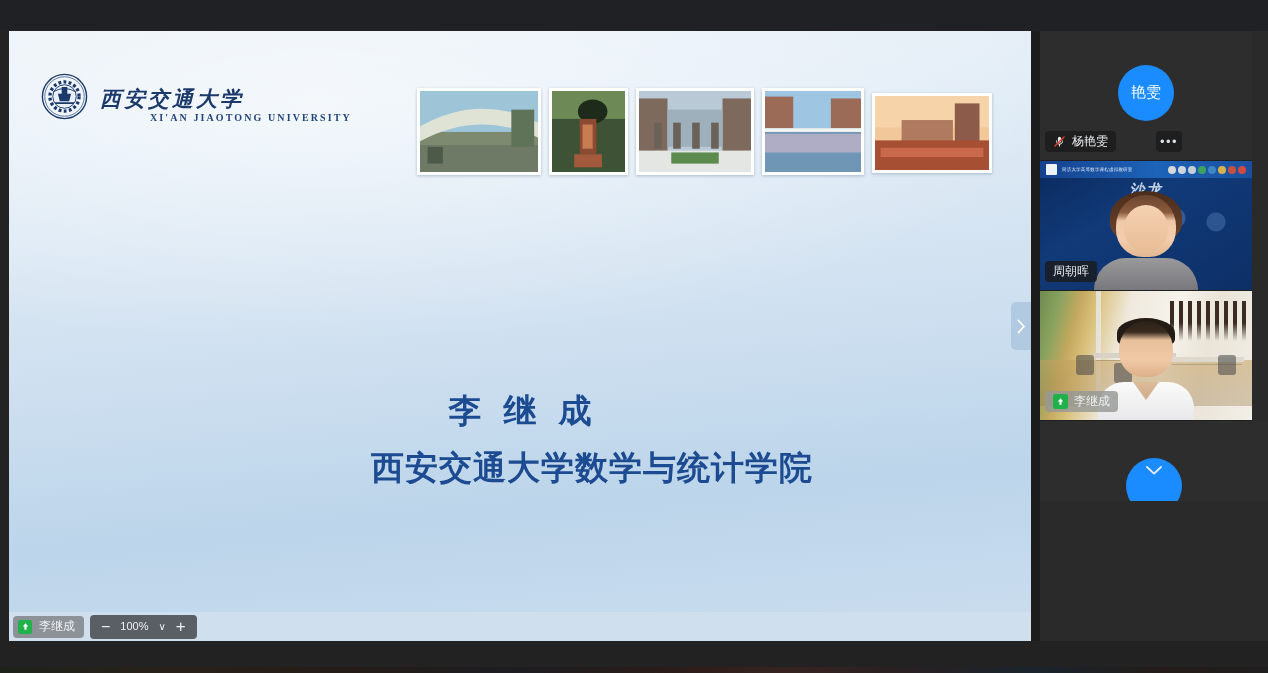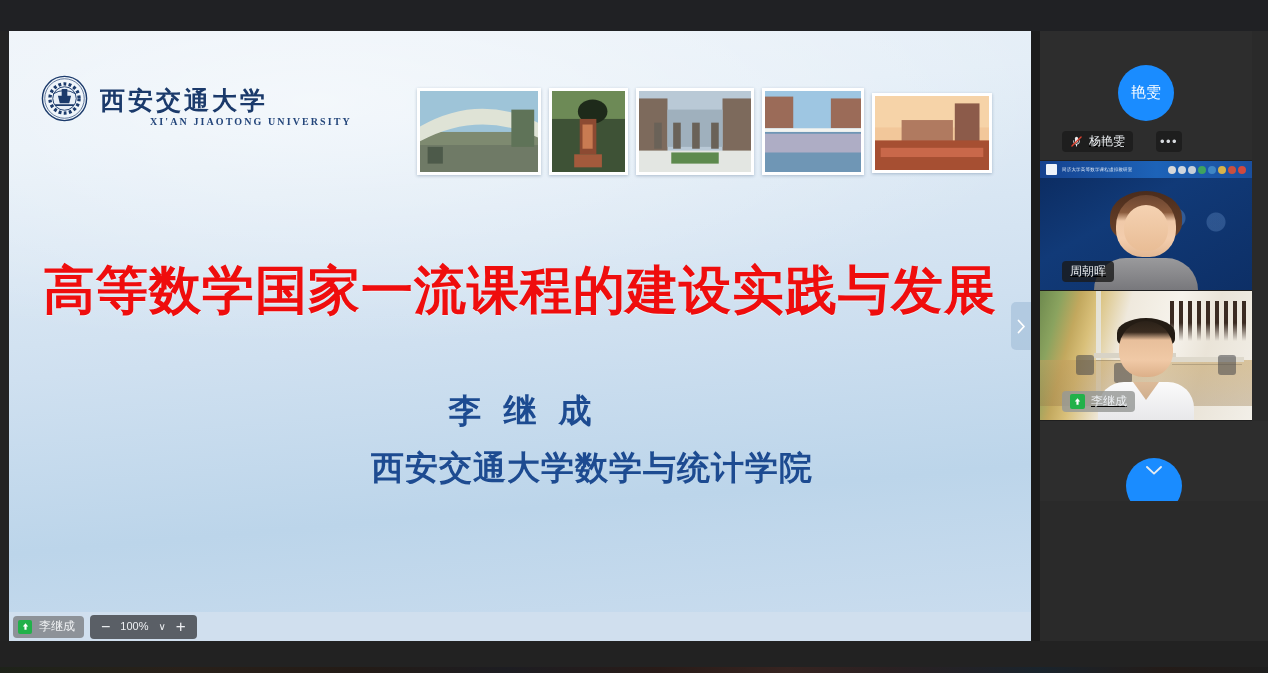--- a/index.html
+++ b/index.html
@@ -35,22 +35,22 @@
     background:radial-gradient(ellipse 120% 70% at 30% 12%, rgba(255,255,255,.55), rgba(255,255,255,0) 60%);
     pointer-events:none;
   }
 
   
   .logo-block{ position:absolute; left:32px; top:38px; display:flex; align-items:center; gap:12px; }
   .logo-mark{ width:47px; height:47px; flex:none; }
   .logo-words{ display:flex; flex-direction:column; gap:2px; }
   .logo-cn{
     font-family:"DejaVu Serif","Liberation Serif",serif;
-    font-size:25px; font-weight:700; color:#1b3a6b; letter-spacing:3px;
-    line-height:1.05;margin-top:19px;
+    font-size:21px; font-weight:700; color:#1b3a6b; letter-spacing:3px;
+    font-style:italic; line-height:1.05;margin-top:19px;
   }
   .logo-en{
     font-family:"Liberation Serif","DejaVu Serif",serif;
     font-size:10px; color:#23457a; letter-spacing:2.1px; font-weight:600;
     padding-left:3px;
     margin-left:47px;
   }
 
   
   .photo-strip{ position:absolute; left:408px; top:57px; display:flex; align-items:flex-start; gap:8px; }
@@ -134,24 +134,24 @@
   .tile{ position:relative; width:212px; height:130px; border-bottom:1px solid #1f1f1f; overflow:hidden; }
   .tile.avatar-tile{ background:#2d2d2d; display:flex; align-items:center; justify-content:center; }
   .avatar-circle{
     width:56px; height:56px; border-radius:50%; background:#1a8cff;
     display:flex; align-items:center; justify-content:center;
     color:#fff; font-size:15px;
     font-family:"DejaVu Sans","Liberation Sans",sans-serif;
     margin-bottom:6px;
   }
   .name-chip{
-    position:absolute; left:22px; bottom:8px;
+    position:absolute; left:5px; bottom:8px;
     display:flex; align-items:center; gap:6px;
     background:rgba(26,26,26,.80); border-radius:4px;
-    height:21px; padding:0 8px;text-decoration:underline;
+    height:21px; padding:0 8px;
   }
   .name-chip .nm{
     font-family:"DejaVu Sans","Liberation Sans",sans-serif;
     font-size:12px; color:#eceff2; white-space:nowrap;
   }
   .more-chip{
     position:absolute; left:116px; bottom:8px;
     width:26px; height:21px; border-radius:4px;
     background:rgba(26,26,26,.80);
     display:flex; align-items:center; justify-content:center;
@@ -370,21 +370,20 @@
           <rect width="120" height="80" fill="#f2c79a"></rect>
           <rect y="0" width="120" height="34" fill="#f6d3a8"></rect>
           <rect x="84" y="8" width="26" height="42" fill="#8c5b4a"></rect>
           <rect x="28" y="26" width="54" height="24" fill="#b07a60"></rect>
           <rect x="0" y="48" width="120" height="32" fill="#a64f32"></rect>
           <rect x="6" y="56" width="108" height="10" fill="#c9684a"></rect>
         </svg>
       </div>
     </div>
 
-    <div class="slide-title">高等数学国家一流课程的建设实践与发展</div>
     <div class="slide-presenter">李继成</div>
     <div class="slide-affil">西安交通大学数学与统计学院</div>
 
     <div class="next-slide">
       <svg width="9" height="15" viewBox="0 0 9 15">
         <path d="M1.5 1.5 L7 7.5 L1.5 13.5" fill="none" stroke="#ffffff" stroke-width="1.8" stroke-linecap="round" stroke-linejoin="round"></path>
       </svg>
     </div>
   </div>
 
@@ -433,20 +432,21 @@
         <i style="background:#d8d8d8"></i>
           <i style="background:#cfd6dd"></i>
           <i style="background:#c6cfd8"></i>
         <i style="background:#3fa35f"></i>
           <i style="background:#3f86c4"></i>
           <i style="background:#d8b24a"></i>
         <i style="background:#c8503f"></i>
           <i style="background:#d04a3f"></i>
       </span>
     </div>
+    <div class="shalong">沙龙</div>
     <div class="silhouette"></div>
     <div class="person-hair"></div>
     <div class="person-head"></div>
     <div class="person-face"></div>
     <div class="person-body"></div>
     <div class="name-chip">
       <span class="nm">周朝晖</span>
     </div>
   </div>
 

